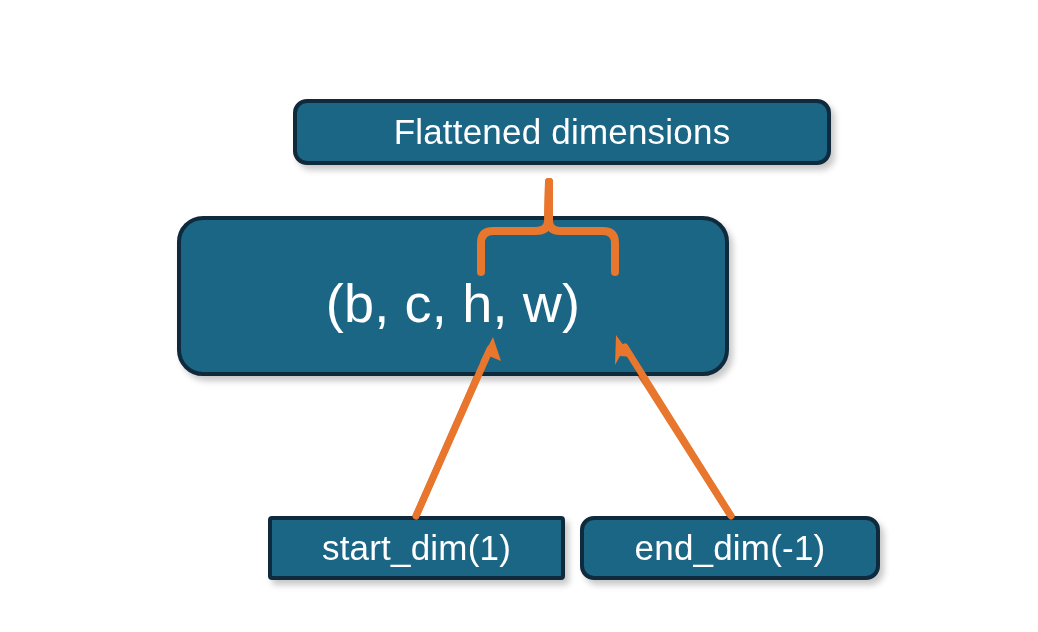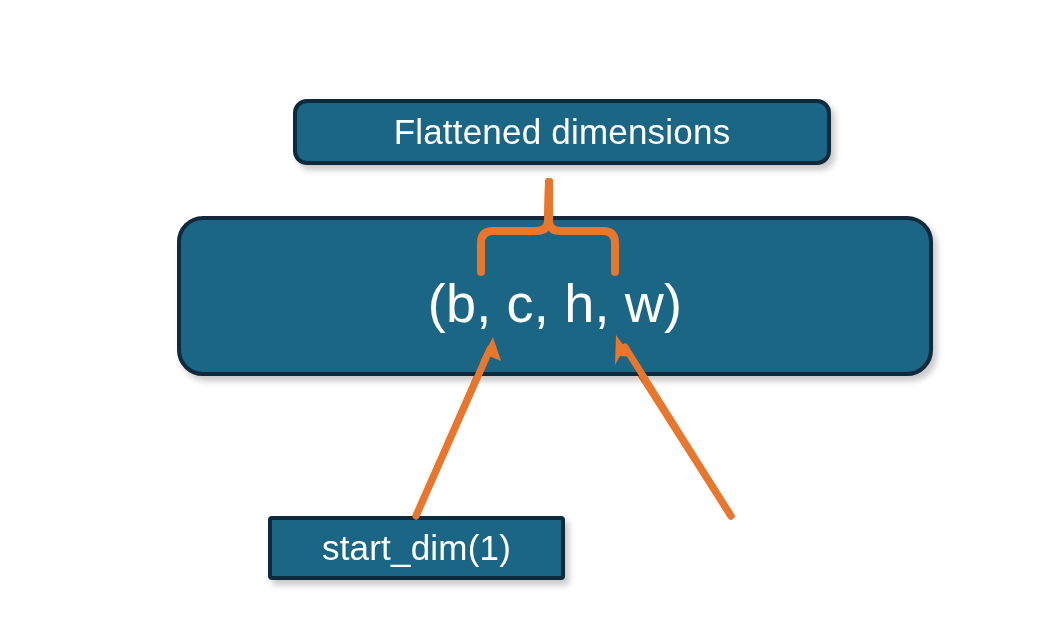--- a/index.html
+++ b/index.html
@@ -48,21 +48,21 @@
   }
   #node-flattened .node-label {
     font-size: 35px;
     font-weight: 400;
   }
 
   
   #node-shape {
     left: 177px;
     top: 216px;
-    width: 756px;
+    width: 552px;
     height: 160px;
     border-radius: 26px;
   }
   #node-shape .node-label {
     font-size: 54px;
     font-weight: 400;
     margin-top: 14px;
   }
 
   
@@ -134,20 +134,23 @@
   </div>
 
   <div class="node" id="node-shape">
     <span class="node-label">(b, c, h, w)</span>
   </div>
 
   <div class="node" id="node-start-dim">
     <span class="node-label">start_dim(1)</span>
   </div>
 
+  <div class="node" id="node-end-dim">
+    <span class="node-label">end_dim(-1)</span>
+  </div>
 
   <svg id="connectors-top" class="over" style="position:absolute;left:0;top:0;width:1038px;height:632px;pointer-events:none;" viewBox="0 0 1038 632" xmlns="http://www.w3.org/2000/svg">
 
     <g>
       <path d="M 481 272
                L 481 243
                Q 481 231 493 231
                L 536 231
                Q 547 231 548 222
                L 549 182" fill="none" stroke="#e8762c" stroke-width="8" stroke-linecap="round" stroke-linejoin="round"></path>

